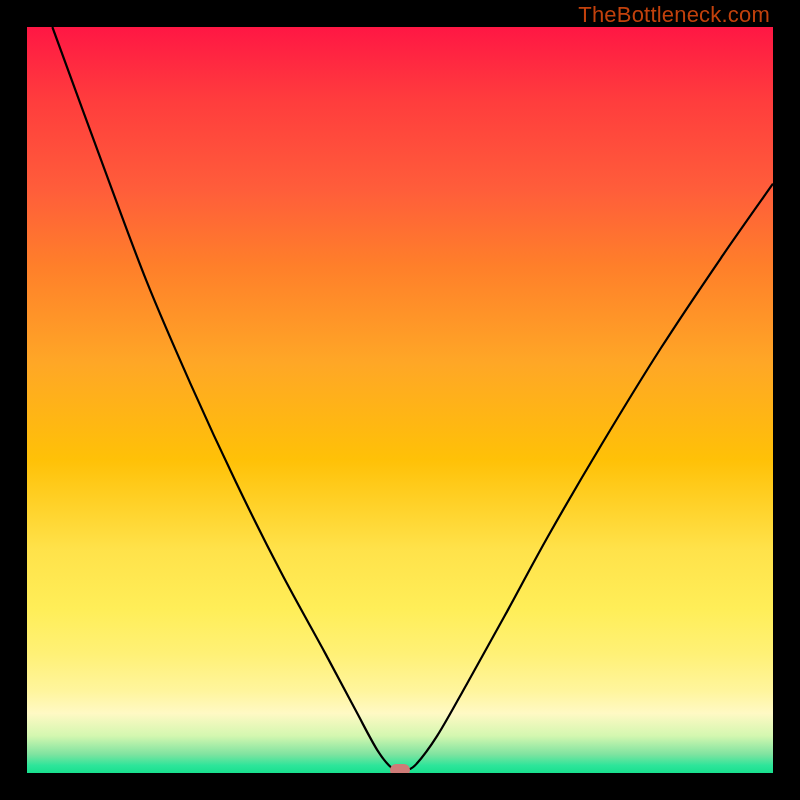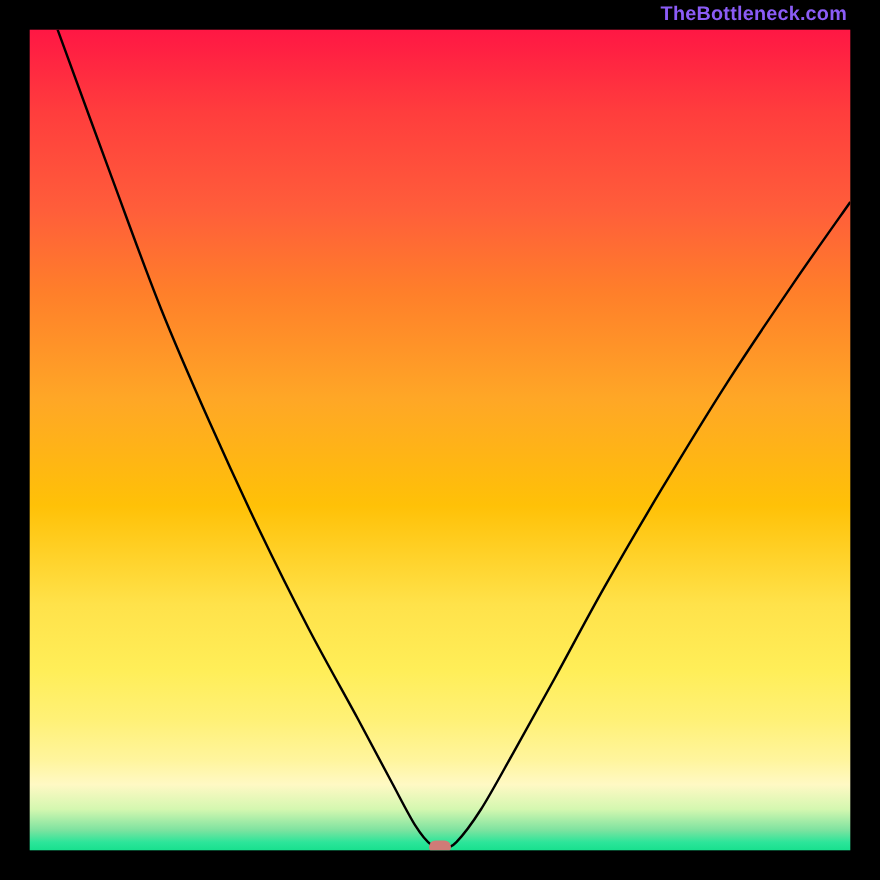--- a/index.html
+++ b/index.html
@@ -41,23 +41,23 @@
       #7fe3a0 97.5%,
       #2de59a 99%,
       #18e08e 100%
     );
     overflow: hidden;
   }
   .watermark {
     position: absolute;
     top: 2px;
     right: 30px;
-    color: #8b5cf6;
-    font-size: 18px;
-    font-weight: 700;
+    color: #c2410c;
+    font-size: 22px;
+    font-weight: 400;
     letter-spacing: 0.2px;
     z-index: 10;
   }
   svg.curve {
     position: absolute;
     left: 0;
     top: 0;
     width: 746px;
     height: 746px;
     overflow: visible;

